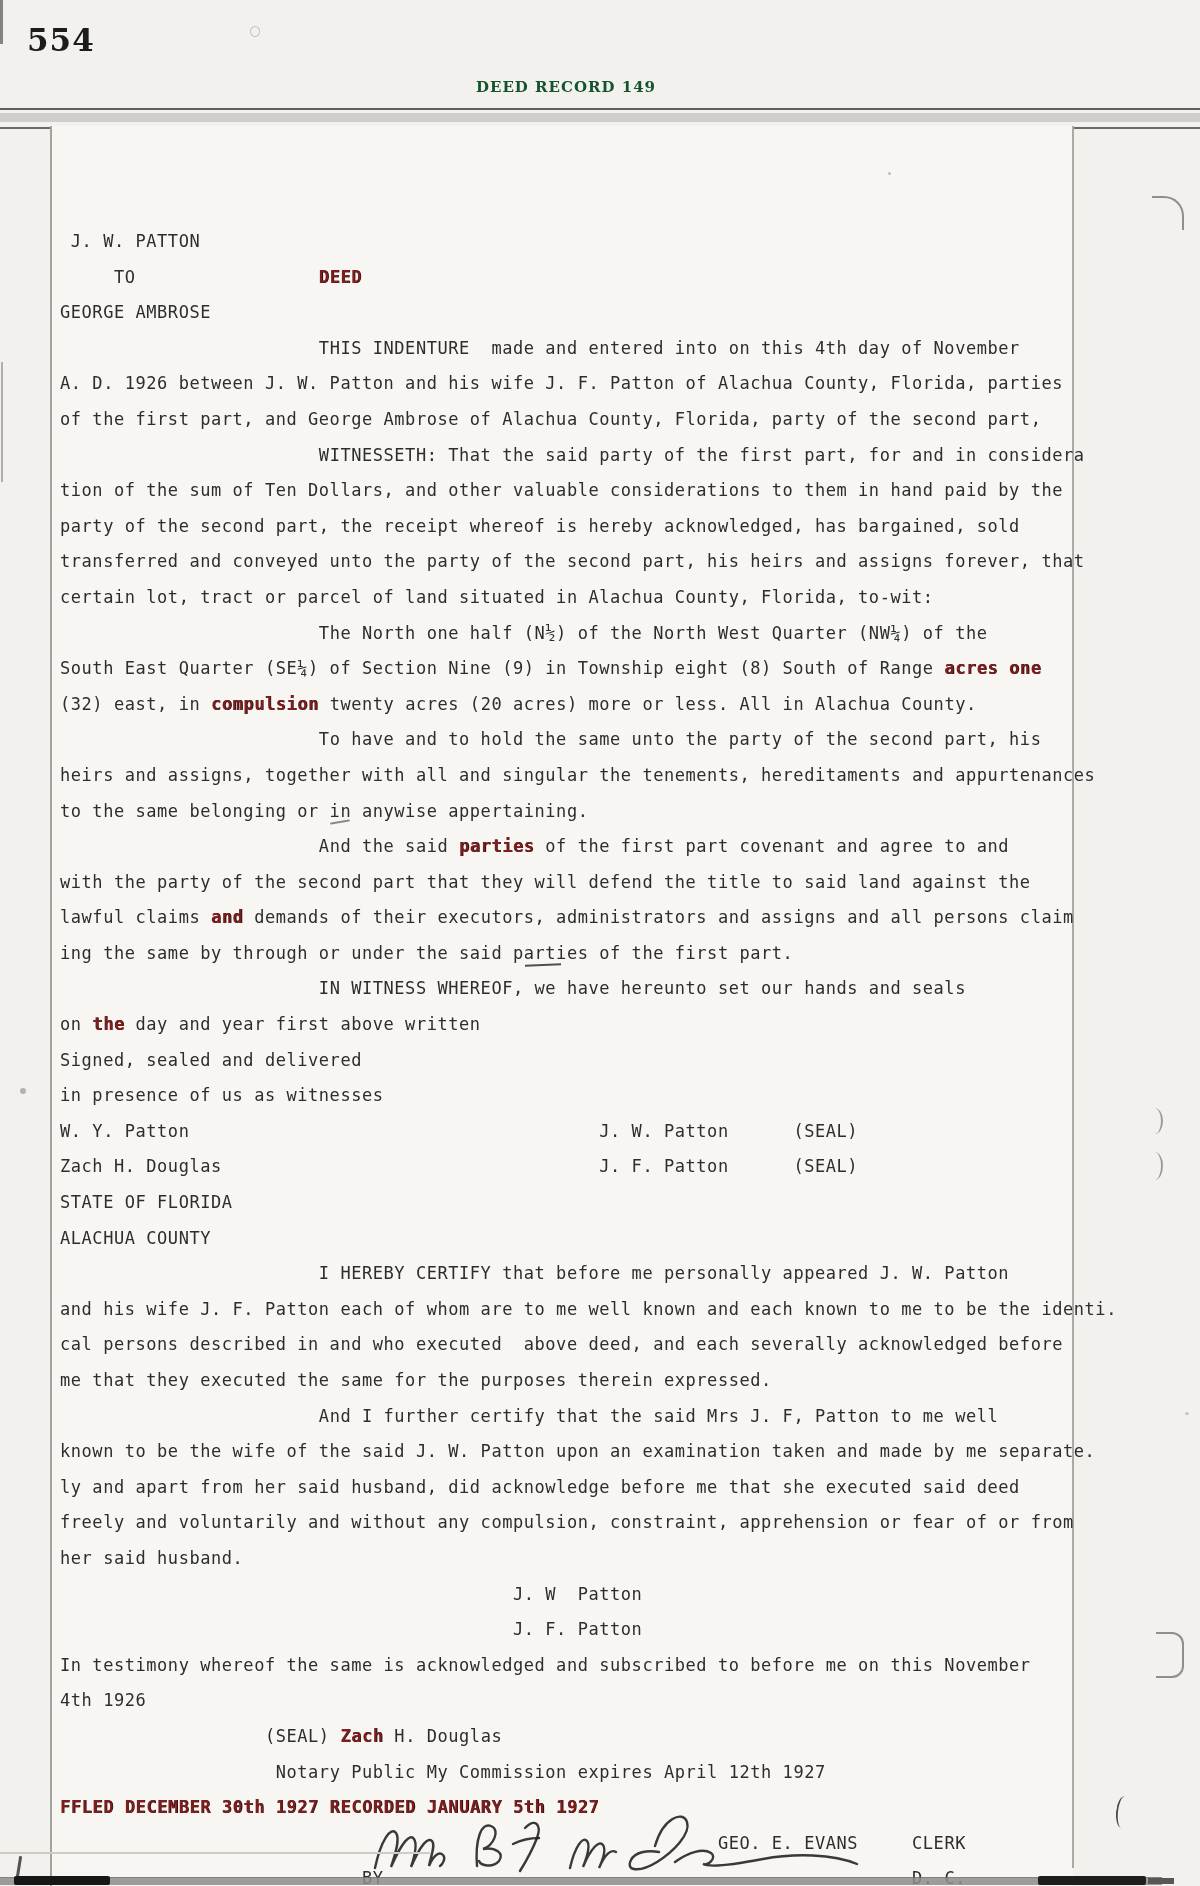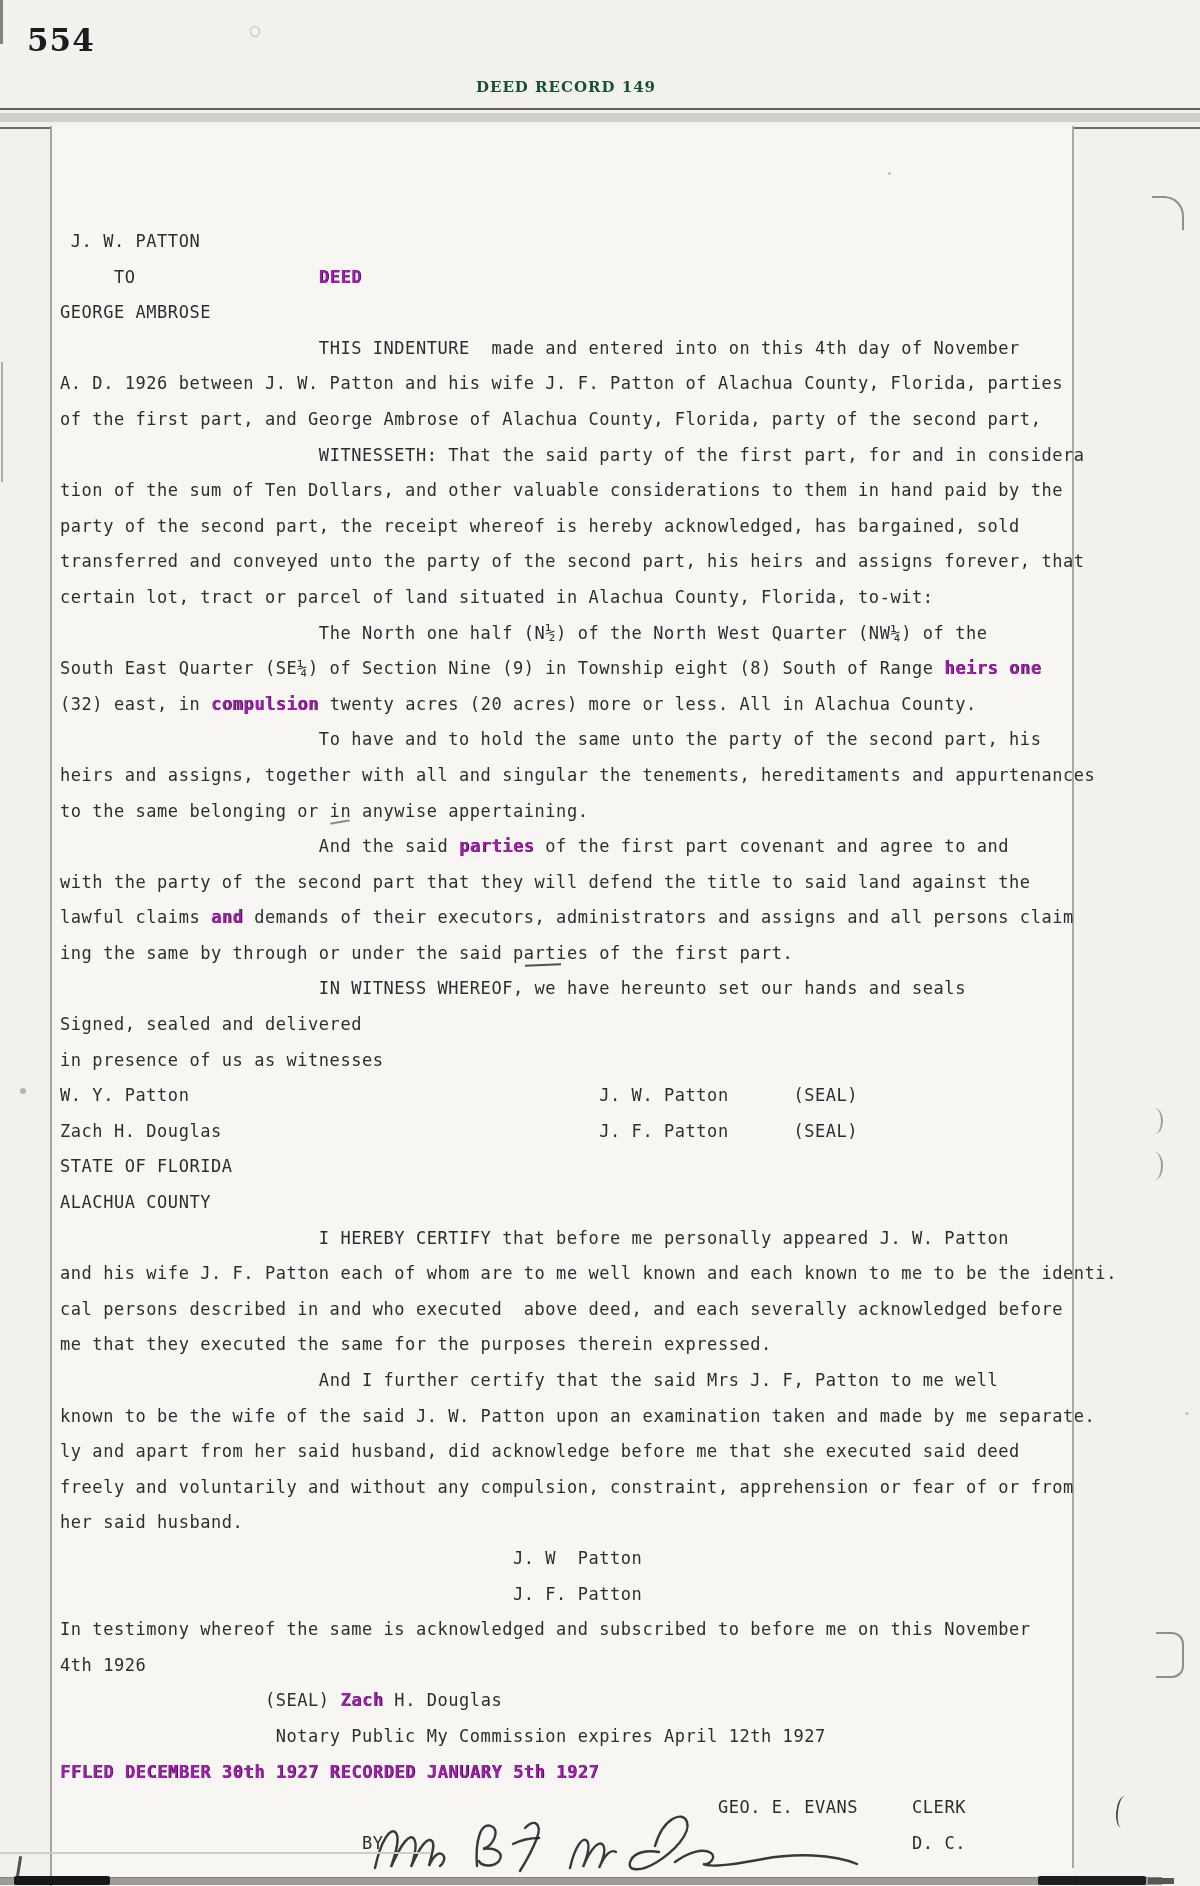--- a/index.html
+++ b/index.html
@@ -25,21 +25,21 @@
     background:linear-gradient(#f2f1ee 0 3px,#cfcecb 3px 12px,#f2f1ee 12px 100%);
   }
   .vrule{position:absolute;top:126px;width:2px;background:#a5a39e;}
   .vrule.left{left:50px;height:1760px;}
   .vrule.right{left:1072px;height:1742px;background:#aba9a4;}
   .doc{
     position:absolute;left:60px;top:224px;width:1135px;
     font-size:17px;letter-spacing:0.55px;color:#2d2d2d;
   }
   .line{height:35.6px;line-height:35.6px;white-space:pre;}
-  .b{font-weight:bold;color:#a21caf;text-shadow:0.6px 0 0 #101010;}
+  .b{font-weight:bold;color:#7f1d1d;text-shadow:0.6px 0 0 #101010;}
   .sig{position:absolute;left:365px;top:1806px;width:510px;height:80px;}
   .sig path{fill:none;stroke:#1f1f1f;stroke-width:2.4;stroke-linecap:round;opacity:0.88;}
   
   .arc-curl{position:absolute;left:1152px;top:196px;width:30px;height:32px;
     border-top:2px solid #908f8c;border-right:2px solid #908f8c;border-top-right-radius:20px;}
   .arc-small1{position:absolute;left:1149px;top:1108px;width:12px;height:26px;
     border-right:2px solid #9b9a97;border-radius:0 60% 60% 0/0 50% 50% 0;}
   .arc-small2{position:absolute;left:1149px;top:1152px;width:12px;height:28px;
     border-right:2px solid #9b9a97;border-radius:0 60% 60% 0/0 50% 50% 0;}
   .arc-bracket{position:absolute;left:1156px;top:1632px;width:26px;height:42px;
@@ -81,30 +81,31 @@
       <div class="line"><span>GEORGE AMBROSE</span></div>
       <div class="line"><span>                        </span><span>THIS INDENTURE  made and entered into on this 4th day of November</span></div>
       <div class="line"><span>A. D. 1926 between J. W. Patton and his wife J. F. Patton of Alachua County, Florida, parties</span></div>
       <div class="line"><span>of the first part, and George Ambrose of Alachua County, Florida, party of the second part,</span></div>
       <div class="line"><span>                        </span><span>WITNESSETH: That the said party of the first part, for and in considera</span></div>
       <div class="line"><span>tion of the sum of Ten Dollars, and other valuable considerations to them in hand paid by the</span></div>
       <div class="line"><span>party of the second part, the receipt whereof is hereby acknowledged, has bargained, sold</span></div>
       <div class="line"><span>transferred and conveyed unto the party of the second part, his heirs and assigns forever, that</span></div>
       <div class="line"><span>certain lot, tract or parcel of land situated in Alachua County, Florida, to-wit:</span></div>
       <div class="line"><span>                        </span><span>The North one half (N½) of the North West Quarter (NW¼) of the</span></div>
-      <div class="line"><span>South East Quarter (SE¼) of Section Nine (9) in Township eight (8) South of Range </span><span class="b">heirs one</span></div>
+      <div class="line"><span>South East Quarter (SE¼) of Section Nine (9) in Township eight (8) South of Range </span><span class="b">acres one</span></div>
       <div class="line"><span>(32) east, in </span><span class="b">compulsion</span><span> twenty acres (20 acres) more or less. All in Alachua County.</span></div>
       <div class="line"><span>                        </span><span>To have and to hold the same unto the party of the second part, his</span></div>
       <div class="line"><span>heirs and assigns, together with all and singular the tenements, hereditaments and appurtenances</span></div>
       <div class="line"><span>to the same belonging or in anywise appertaining.</span></div>
       <div class="line"><span>                        </span><span>And the said </span><span class="b">parties</span><span> of the first part covenant and agree to and</span></div>
       <div class="line"><span>with the party of the second part that they will defend the title to said land against the</span></div>
       <div class="line"><span>lawful claims </span><span class="b">and</span><span> demands of their executors, administrators and assigns and all persons claim</span></div>
       <div class="line"><span>ing the same by through or under the said parties of the first part.</span></div>
       <div class="line"><span>                        </span><span>IN WITNESS WHEREOF, we have hereunto set our hands and seals</span></div>
+      <div class="line"><span>on </span><span class="b">the</span><span> day and year first above written</span></div>
       <div class="line"><span>Signed, sealed and delivered</span></div>
       <div class="line"><span>in presence of us as witnesses</span></div>
       <div class="line"><span>W. Y. Patton</span><span>                                      </span><span>J. W. Patton</span><span>      </span><span>(SEAL)</span></div>
       <div class="line"><span>Zach H. Douglas</span><span>                                   </span><span>J. F. Patton</span><span>      </span><span>(SEAL)</span></div>
       <div class="line"><span>STATE OF FLORIDA</span></div>
       <div class="line"><span>ALACHUA COUNTY</span></div>
       <div class="line"><span>                        </span><span>I HEREBY CERTIFY that before me personally appeared J. W. Patton</span></div>
       <div class="line"><span>and his wife J. F. Patton each of whom are to me well known and each known to me to be the identi.</span></div>
       <div class="line"><span>cal persons described in and who executed  above deed, and each severally acknowledged before</span></div>
       <div class="line"><span>me that they executed the same for the purposes therein expressed.</span></div>

